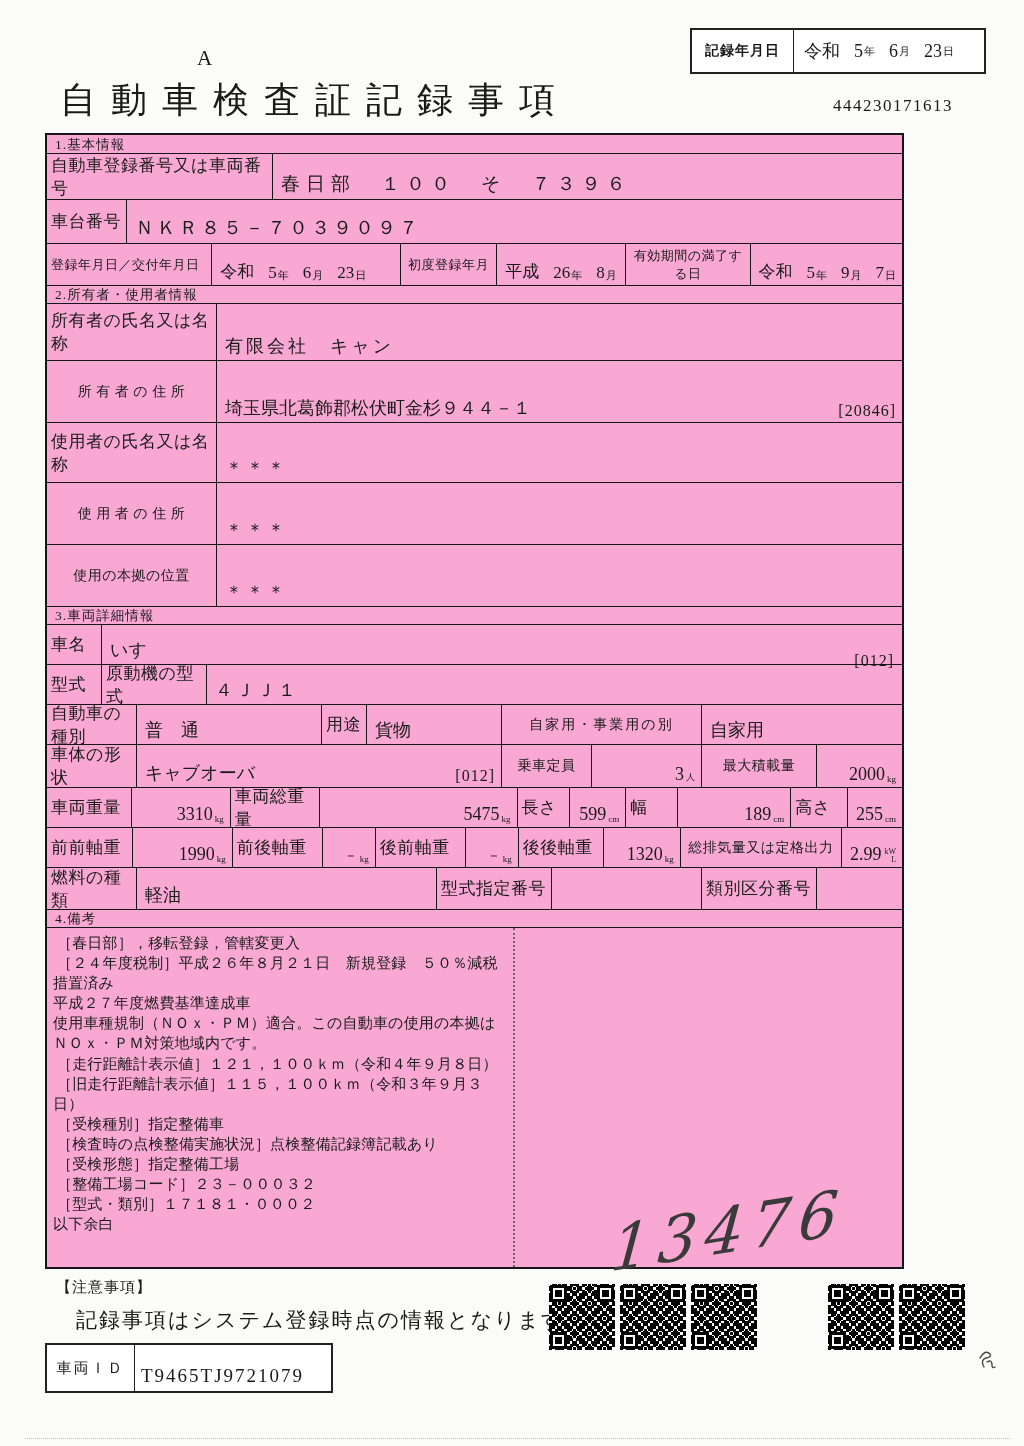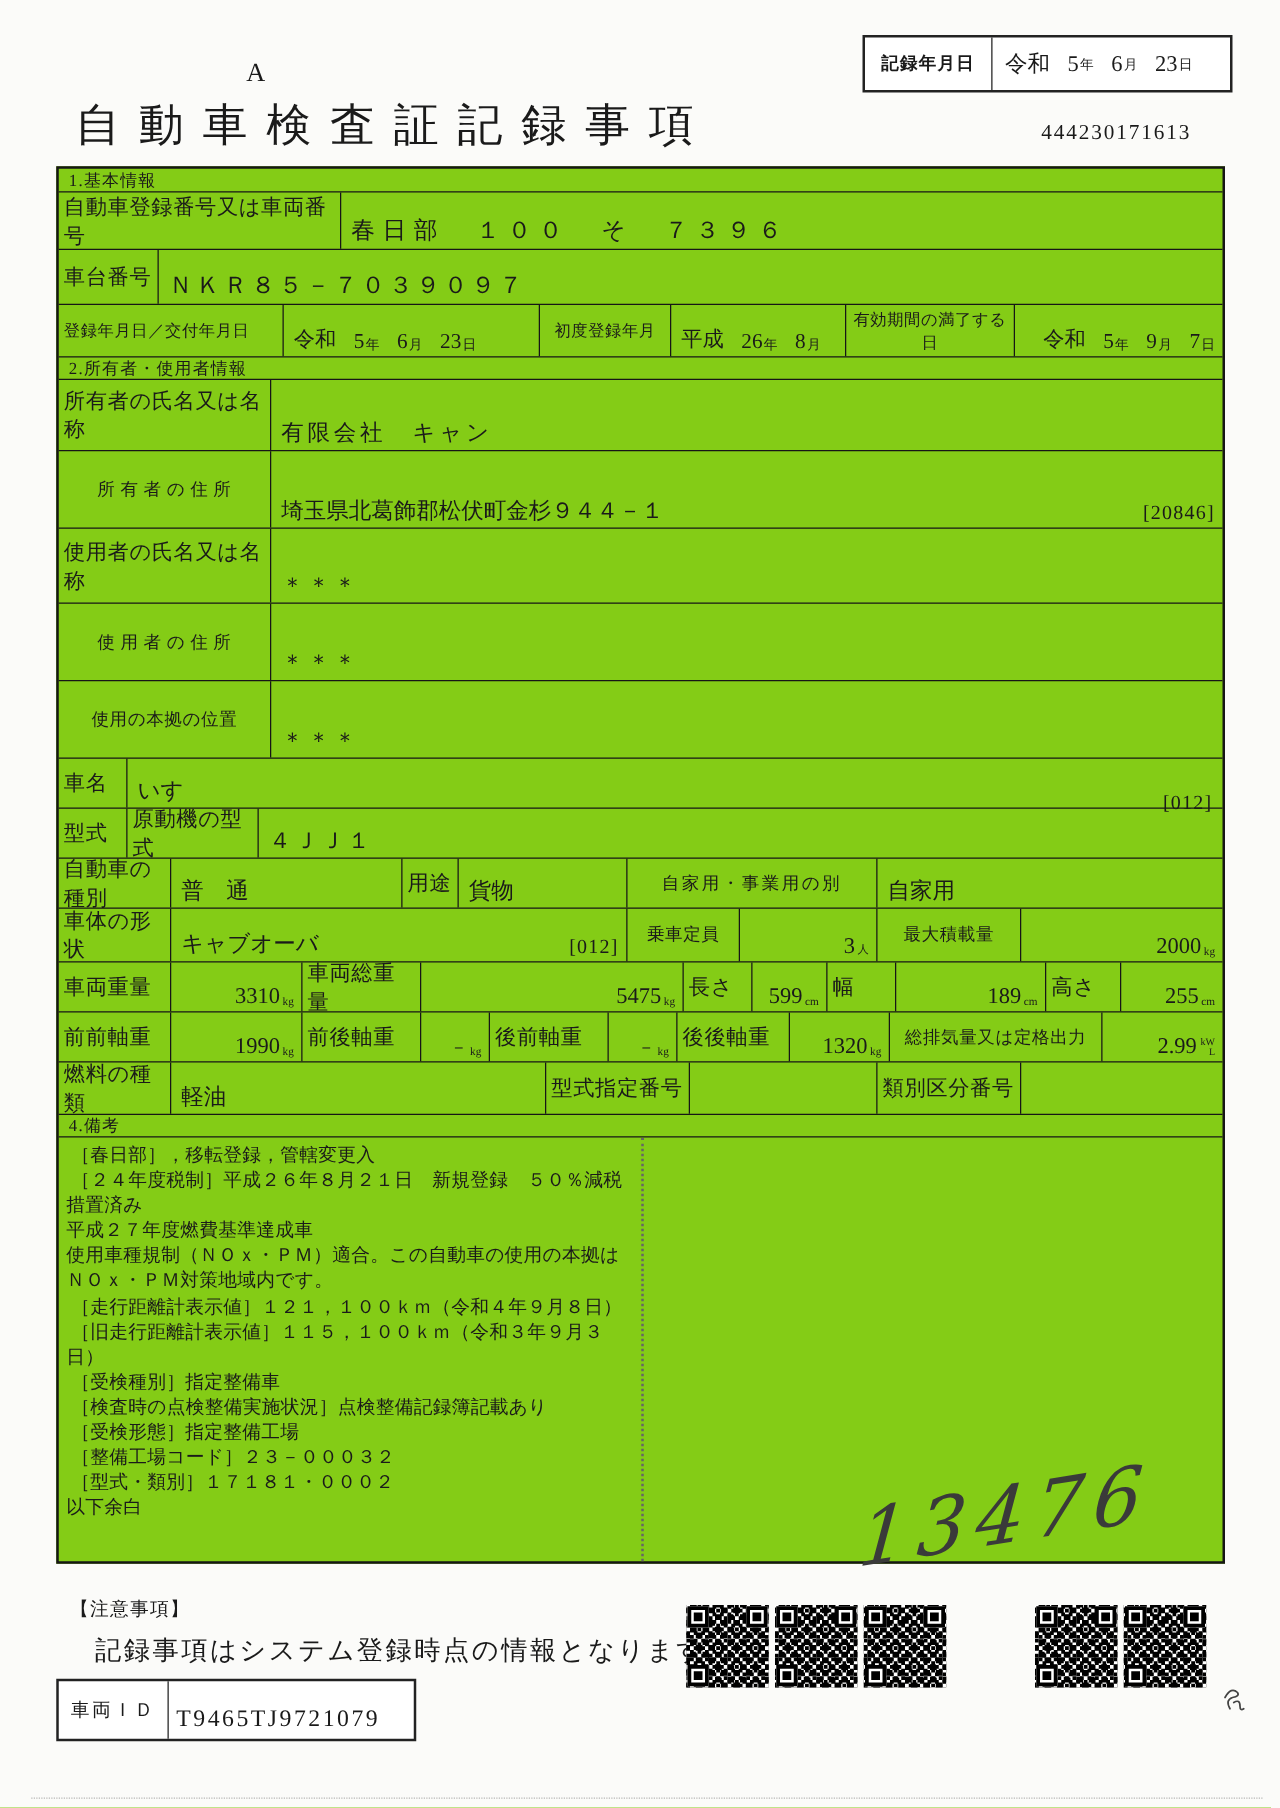--- a/index.html
+++ b/index.html
@@ -16,21 +16,21 @@
 
   
   .corner-a { left:197px; top:46px; font-size:21px; letter-spacing:2px; }
   .record-date-box { left:690px; top:28px; width:296px; height:46px; border:2px solid #222; display:flex; background:#fff; }
   .record-date-box .lbl { width:102px; border-right:1.5px solid #222; font-size:14px; display:flex; align-items:center; justify-content:center; letter-spacing:1px;font-weight:bold; }
   .record-date-box .val { flex:1; display:flex; align-items:center; padding:0 8px 0 10px; font-size:18px; }
   .doc-title { left:60px; top:76px; font-size:36px; letter-spacing:15px; white-space:nowrap; }
   .doc-number { left:833px; top:96px; font-size:17px; letter-spacing:1.5px; }
 
   
-  .tbl { left:45px; top:133px; width:935px; border:2px solid #161616; background:#84cc16; }
+  .tbl { left:45px; top:133px; width:859px; border:2px solid #161616; background:#f9a8d4; }
   .row { display:flex; border-top:1.5px solid #161616; }
   .row:first-child { border-top:none; }
   .cell { position:relative; display:flex; }
   .cell.bdr { border-right:1.5px solid #161616; }
   .label { font-size:17px; align-items:center; padding:0 4px; justify-content:flex-start; letter-spacing:0.5px; }
   .label.ctr { justify-content:center; text-align:center; }
   .label.sm { font-size:13px; }
   .value { font-size:18px; align-items:flex-end; padding:0 6px 2px 8px; }
   .value.rt { justify-content:flex-end; text-align:right; }
   .sec-title { font-size:13.5px; padding:1px 0 0 8px; letter-spacing:1px; display:flex; align-items:center; }
@@ -174,20 +174,23 @@
   <div class="row" style="height:62px">
     <div class="cell bdr label ctr" style="width:170px; font-size:14px">使 用 者 の 住 所</div>
     <div class="cell value sp2" style="flex:1">＊＊＊</div>
   </div>
 
   <div class="row" style="height:62px">
     <div class="cell bdr label ctr" style="width:170px; font-size:14px">使用の本拠の位置</div>
     <div class="cell value sp2" style="flex:1">＊＊＊</div>
   </div>
 
+  <div class="row" style="height:18px">
+    <div class="sec-title">3.車両詳細情報</div>
+  </div>
 
   <div class="row" style="height:40px">
     <div class="cell bdr label" style="width:55px">車名</div>
     <div class="cell value" style="flex:1">
       <span>いすゞ</span>
       <span class="code" style="position:absolute; right:8px; top:3px">[012]</span>
     </div>
   </div>
 
   <div class="row" style="height:40px">

